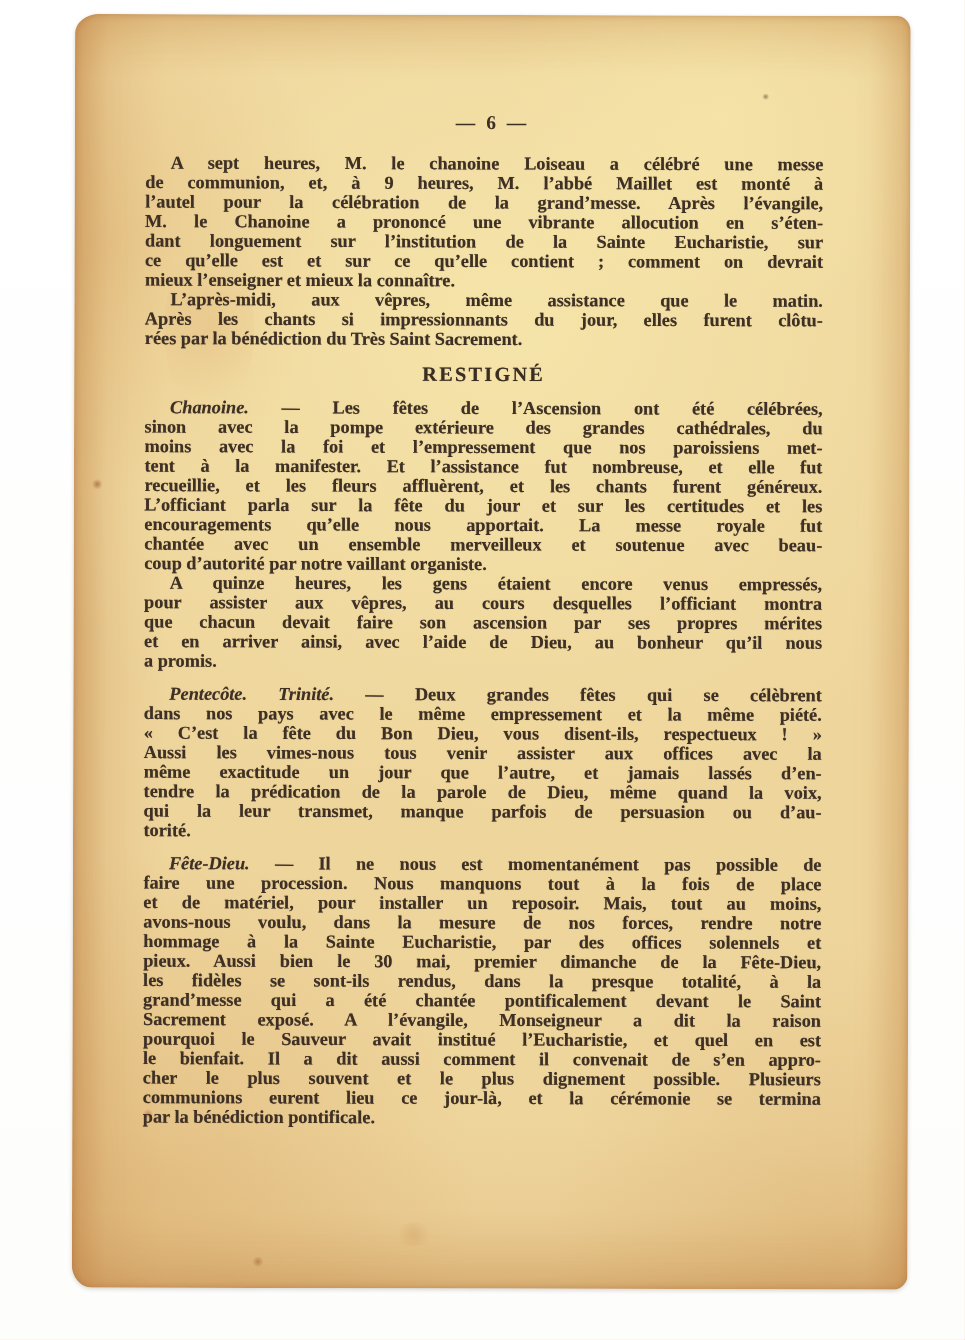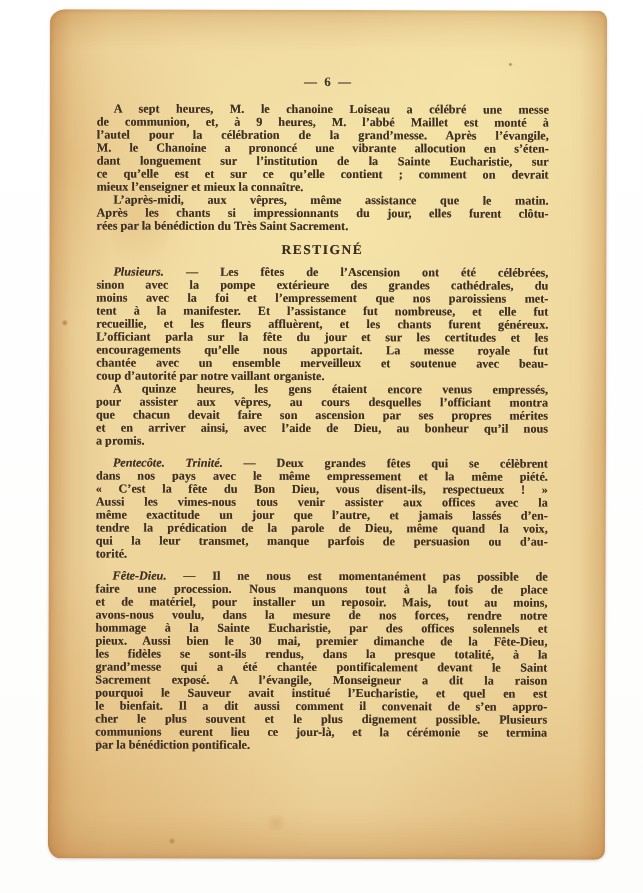--- a/index.html
+++ b/index.html
@@ -125,21 +125,21 @@
             <div class="line first">L’après-midi, aux vêpres, même assistance que le matin.</div>
             <div class="line">Après les chants si impressionnants du jour, elles furent clôtu-</div>
             <div class="line last">rées par la bénédiction du Très Saint Sacrement.</div>
           </div>
         </div>
 
       <div class="heading">RESTIGNÉ</div>
 
       <div id="paras-bottom">
           <div class="para">
-            <div class="line first"><i>Plusieurs.</i> — Les fêtes de l’Ascension ont été célébrées,</div>
+            <div class="line first"><i>Chanoine.</i> — Les fêtes de l’Ascension ont été célébrées,</div>
             <div class="line">sinon avec la pompe extérieure des grandes cathédrales, du</div>
             <div class="line">moins avec la foi et l’empressement que nos paroissiens met-</div>
             <div class="line">tent à la manifester. Et l’assistance fut nombreuse, et elle fut</div>
             <div class="line">recueillie, et les fleurs affluèrent, et les chants furent généreux.</div>
             <div class="line">L’officiant parla sur la fête du jour et sur les certitudes et les</div>
             <div class="line">encouragements qu’elle nous apportait. La messe royale fut</div>
             <div class="line">chantée avec un ensemble merveilleux et soutenue avec beau-</div>
             <div class="line last">coup d’autorité par notre vaillant organiste.</div>
           </div>
           <div class="para">

